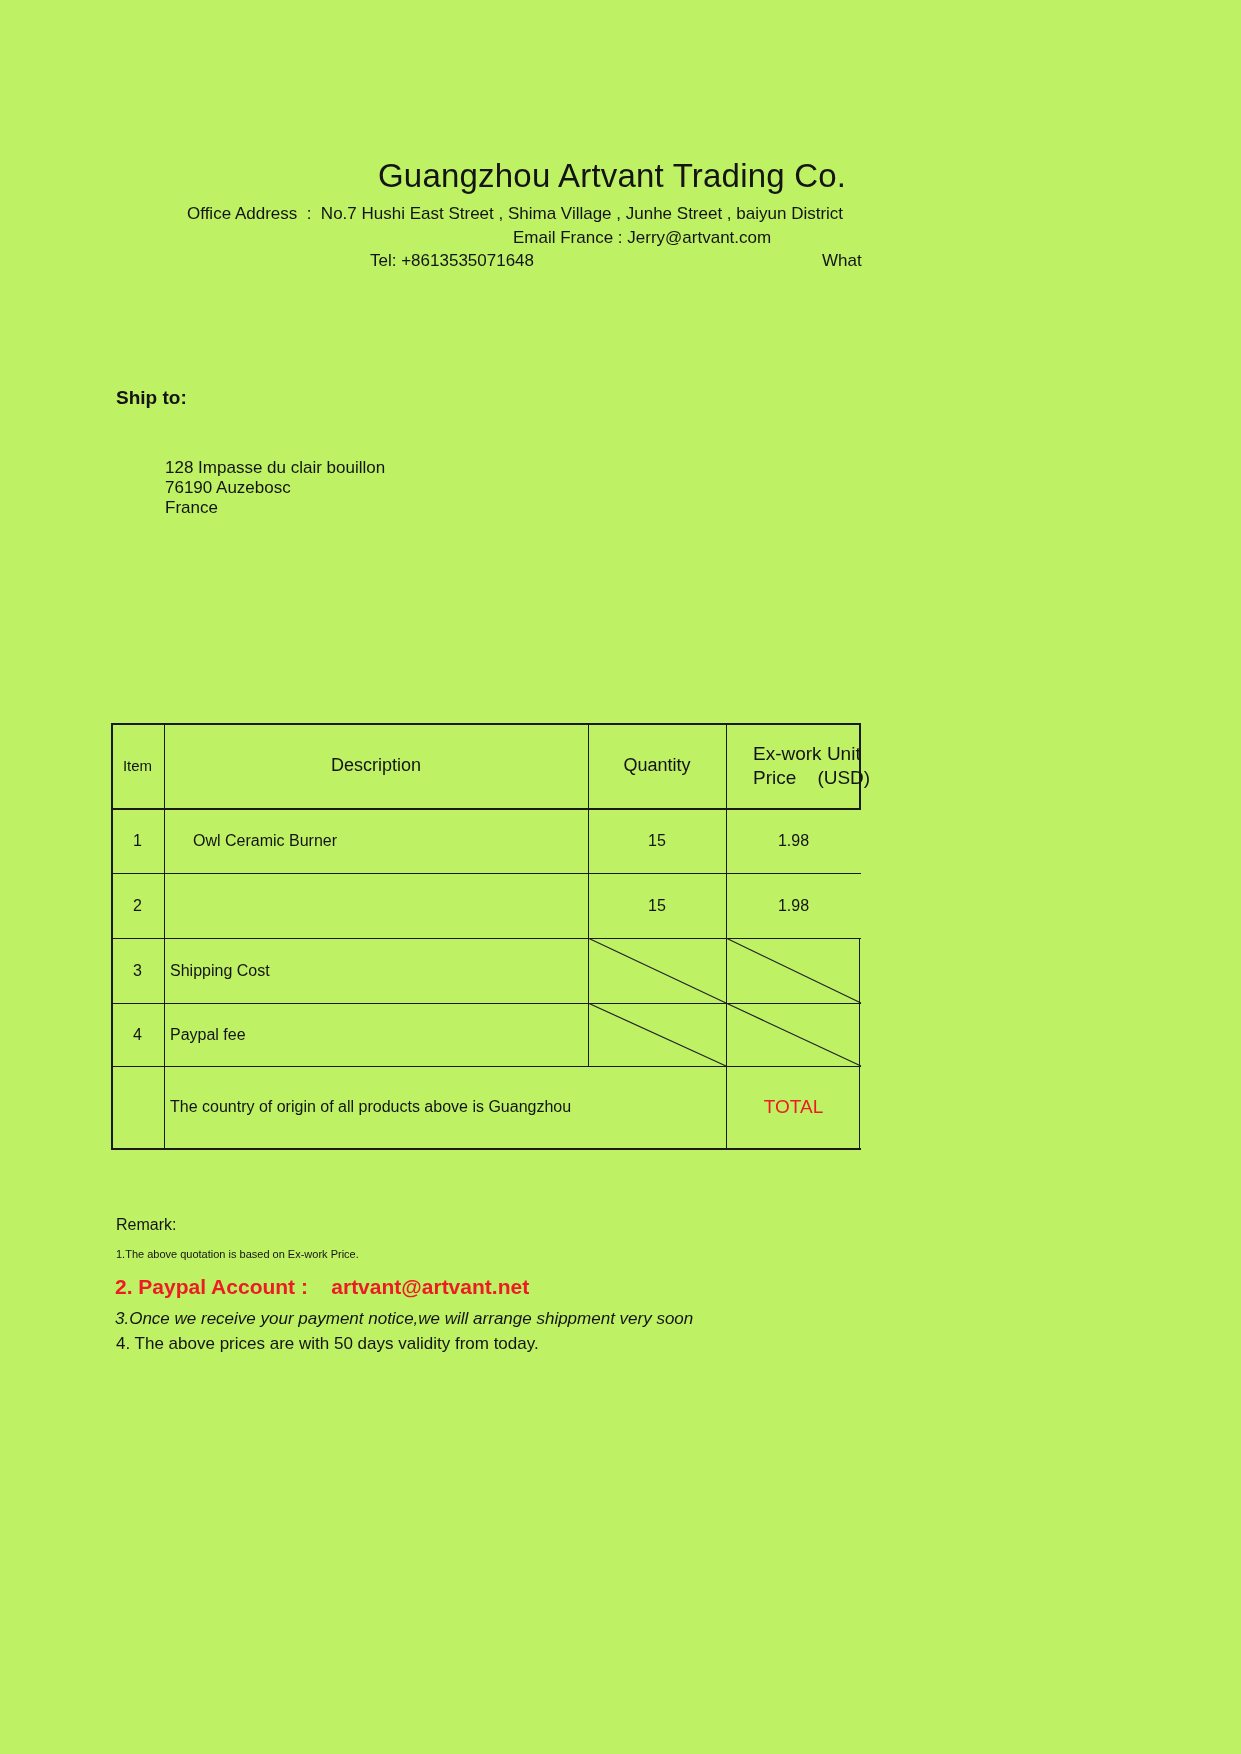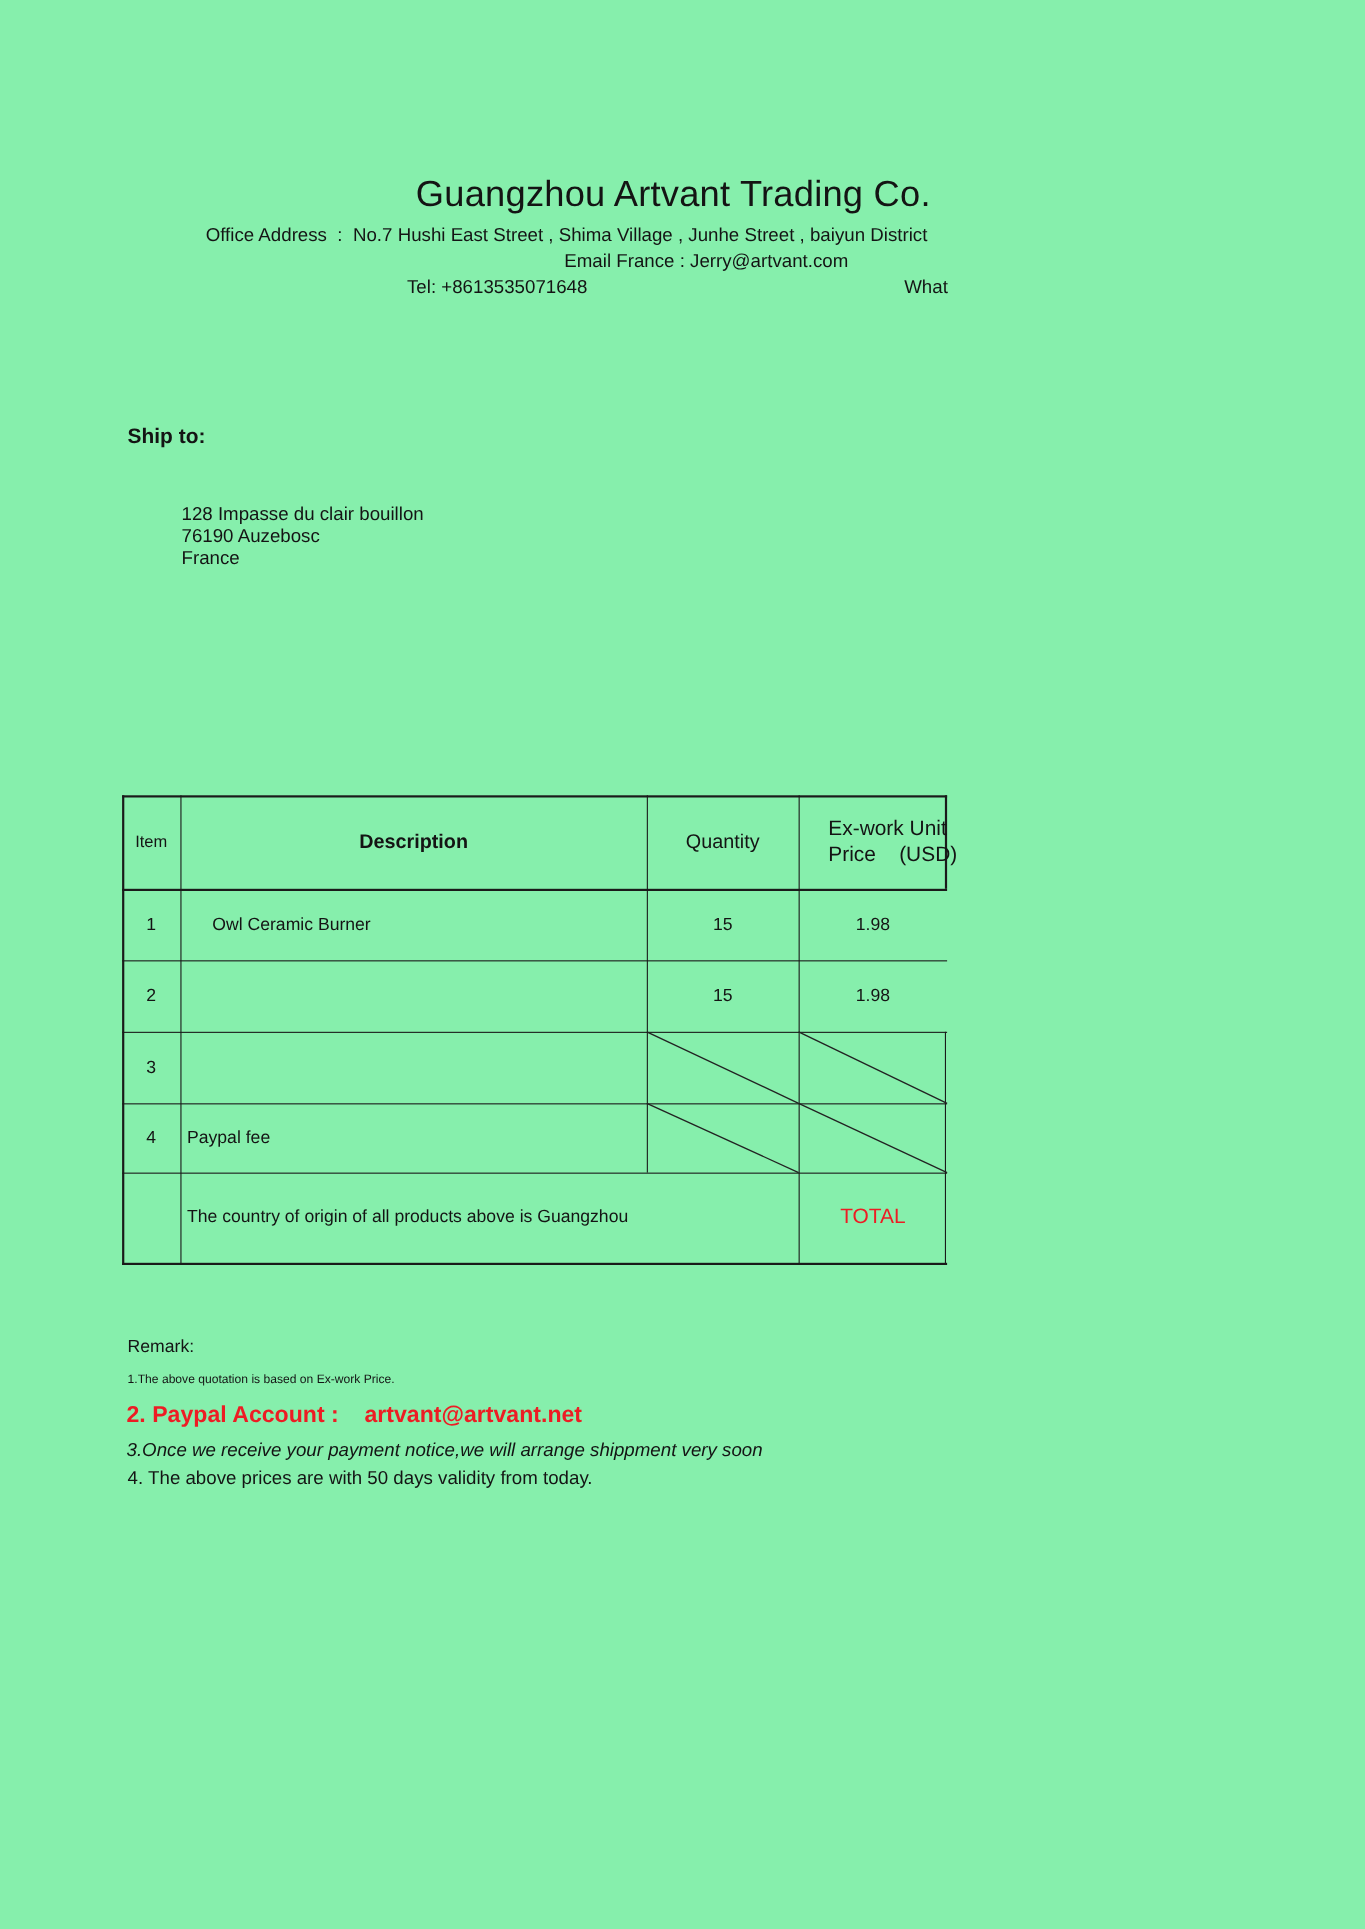--- a/index.html
+++ b/index.html
@@ -1,18 +1,18 @@
 <!DOCTYPE html>
 <html style="--accent-red: #ed1c24; --line: #1a1a1a; --ink: #141414;"><head>
 <meta charset="utf-8">
 <style>
   :root{ --accent-red:#ed1c24; --ink:#141414; --line:#1a1a1a; }
   html,body{margin:0;padding:0;background:#ffffff;}
   body{font-family:"Liberation Sans", sans-serif; color:var(--ink);}
-  .page{position:relative; width:1241px; height:1754px; background:#86efac; overflow:hidden;}
+  .page{position:relative; width:1241px; height:1754px; background:#bef264; overflow:hidden;}
   .abs{position:absolute;}
   .pre{white-space:pre-wrap;}
 
   
   .company-title{left:378px; top:157px; font-size:33px; letter-spacing:0.2px;}
   .office-line{left:187px; top:204px; font-size:17px;}
   .email-line{left:513px; top:228px; font-size:17px;}
   .tel-line{left:370px; top:251px; font-size:17px;}
   .what-frag{left:822px; top:251px; font-size:17px;}
 
@@ -71,37 +71,38 @@
     <div class="hl thick" style="top:425px;"></div>
 
     <div class="vl thick" style="left:0; top:0; height:427px;"></div>
     <div class="vl" style="left:53px; top:0; height:427px;"></div>
     <div class="vl" style="left:477px; top:0; height:343px;"></div>
     <div class="vl" style="left:615px; top:0; height:427px;"></div>
     <div class="vl thick" style="left:748px; top:0; height:85px;"></div>
     <div class="vl" style="left:748px; top:215px; height:212px;"></div>
 
     <div class="cell item-h" style="left:0; top:0; width:53px; height:85px;">Item</div>
-    <div class="cell hcell" style="left:53px; top:0; width:424px; height:85px;font-weight:bold;">Description</div>
+    <div class="cell hcell" style="left:53px; top:0; width:424px; height:85px;">Description</div>
     <div class="cell hcell" style="left:477px; top:0; width:138px; height:85px;">Quantity</div>
     <div class="cell price-h" style="left:615px; top:0; width:135px; height:85px;margin-left:19px;">
       <span class="pre">Ex-work Unit</span>
       <span class="pre">Price    (USD)</span>
     </div>
 
     <div class="cell" style="left:0; top:85px; width:53px; height:65px;">1</div>
     <div class="cell left" style="left:53px; top:85px; width:424px; height:65px;padding-left:29px;">Owl Ceramic Burner</div>
     <div class="cell" style="left:477px; top:85px; width:138px; height:65px;">15</div>
     <div class="cell" style="left:615px; top:85px; width:135px; height:65px;">1.98</div>
 
     <div class="cell" style="left:0; top:150px; width:53px; height:65px;">2</div>
     <div class="cell" style="left:477px; top:150px; width:138px; height:65px;">15</div>
     <div class="cell" style="left:615px; top:150px; width:135px; height:65px;">1.98</div>
 
     <div class="cell" style="left:0; top:215px; width:53px; height:65px;">3</div>
+    <div class="cell left" style="left:53px; top:215px; width:424px; height:65px;">Shipping Cost</div>
     <svg class="diag" style="left:477px; top:215px; width:138px; height:65px;">
         <line x1="0" y1="0" x2="100%" y2="100%"></line>
       </svg>
     <svg class="diag" style="left:615px; top:215px; width:135px; height:65px;">
         <line x1="0" y1="0" x2="100%" y2="100%"></line>
       </svg>
 
     <div class="cell" style="left:0; top:280px; width:53px; height:63px;">4</div>
     <div class="cell left" style="left:53px; top:280px; width:424px; height:63px;">Paypal fee</div>
     <svg class="diag" style="left:477px; top:280px; width:138px; height:63px;">

